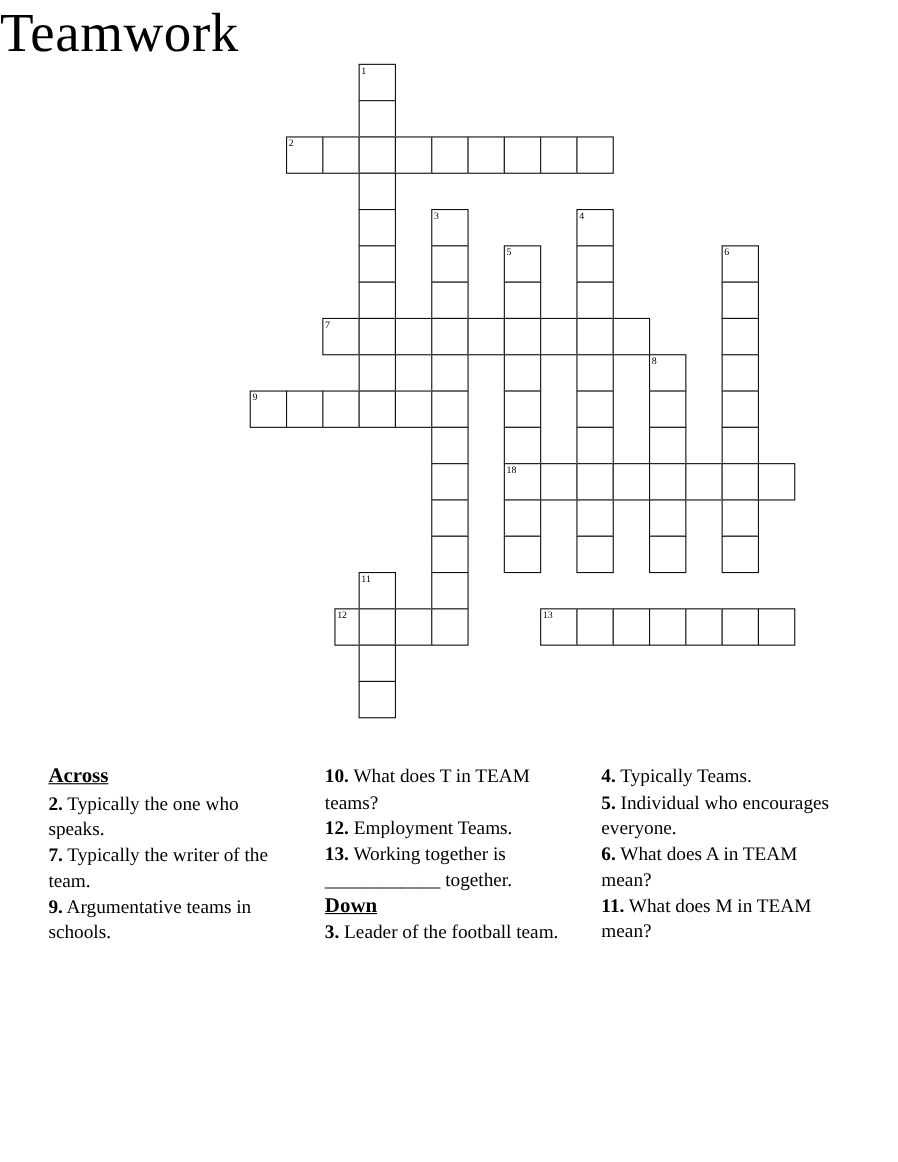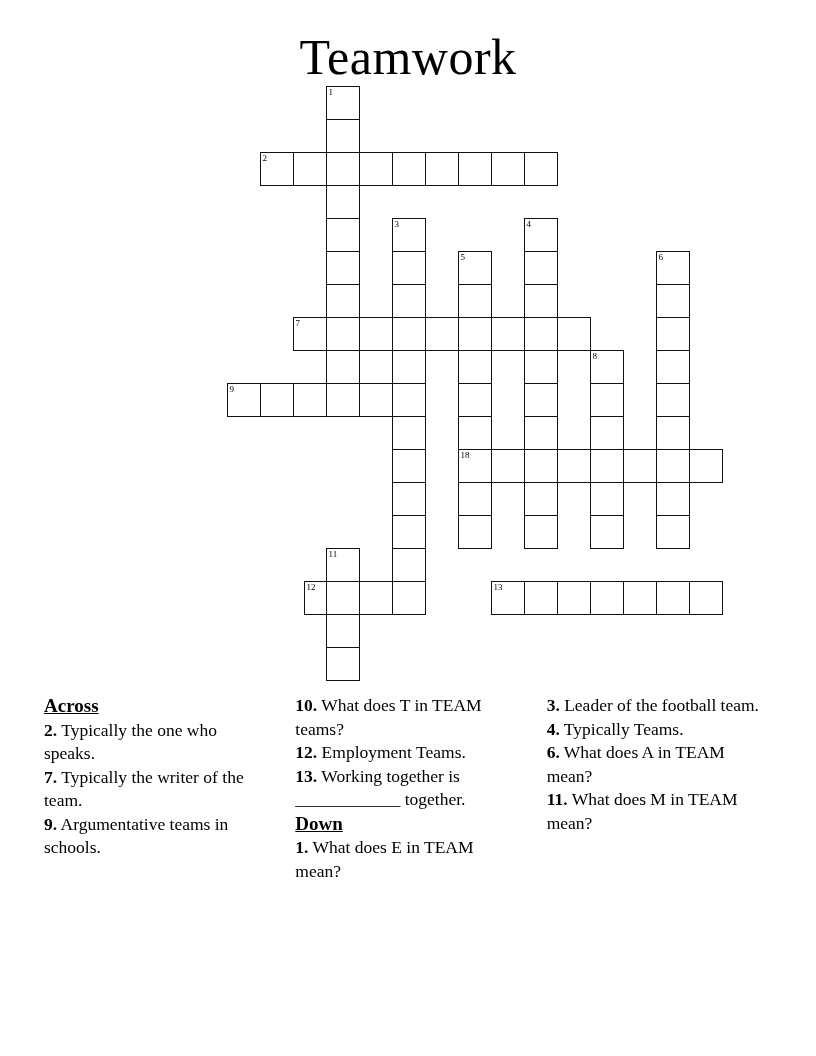--- a/index.html
+++ b/index.html
@@ -14,26 +14,25 @@
     color: #000000;
     position: relative;
     overflow: hidden;
   }
   #page {
     position: relative;
     width: 816px;
     height: 1056px;
   }
   #title {
-    text-align: center;
+    text-align: left;
     font-family: "Liberation Serif", serif;
     font-size: 50px;
     font-weight: normal;
     margin: 0;
-    padding-top: 28px;
     letter-spacing: 0.5px;
   }
   #grid-wrap {
     position: relative;
     margin: 0 auto;
     width: 560px;
     height: 580px;
   }
   #grid {
     position: absolute;
@@ -217,21 +216,21 @@
     <div id="across-list">
         <p class="clue"><b>2.</b><span> Typically the one who speaks.</span></p>
         <p class="clue"><b>7.</b><span> Typically the writer of the team.</span></p>
         <p class="clue"><b>9.</b><span> Argumentative teams in schools.</span></p>
         <p class="clue"><b>10.</b><span> What does T in TEAM teams?</span></p>
         <p class="clue"><b>12.</b><span> Employment Teams.</span></p>
         <p class="clue"><b>13.</b><span> Working together is ____________ together.</span></p>
       </div>
     <div class="clue-head">Down</div>
     <div id="down-list">
-        <p class="clue"><b>1.</b><span> What does E in TEAM mean?</span></p>
         <p class="clue"><b>3.</b><span> Leader of the football team.</span></p>
         <p class="clue"><b>4.</b><span> Typically Teams.</span></p>
+        <p class="clue"><b>5.</b><span> Individual who encourages everyone.</span></p>
         <p class="clue"><b>6.</b><span> What does A in TEAM mean?</span></p>
         <p class="clue"><b>11.</b><span> What does M in TEAM mean?</span></p>
       </div>
   </div>
 
 </div>
 
 </body></html>

